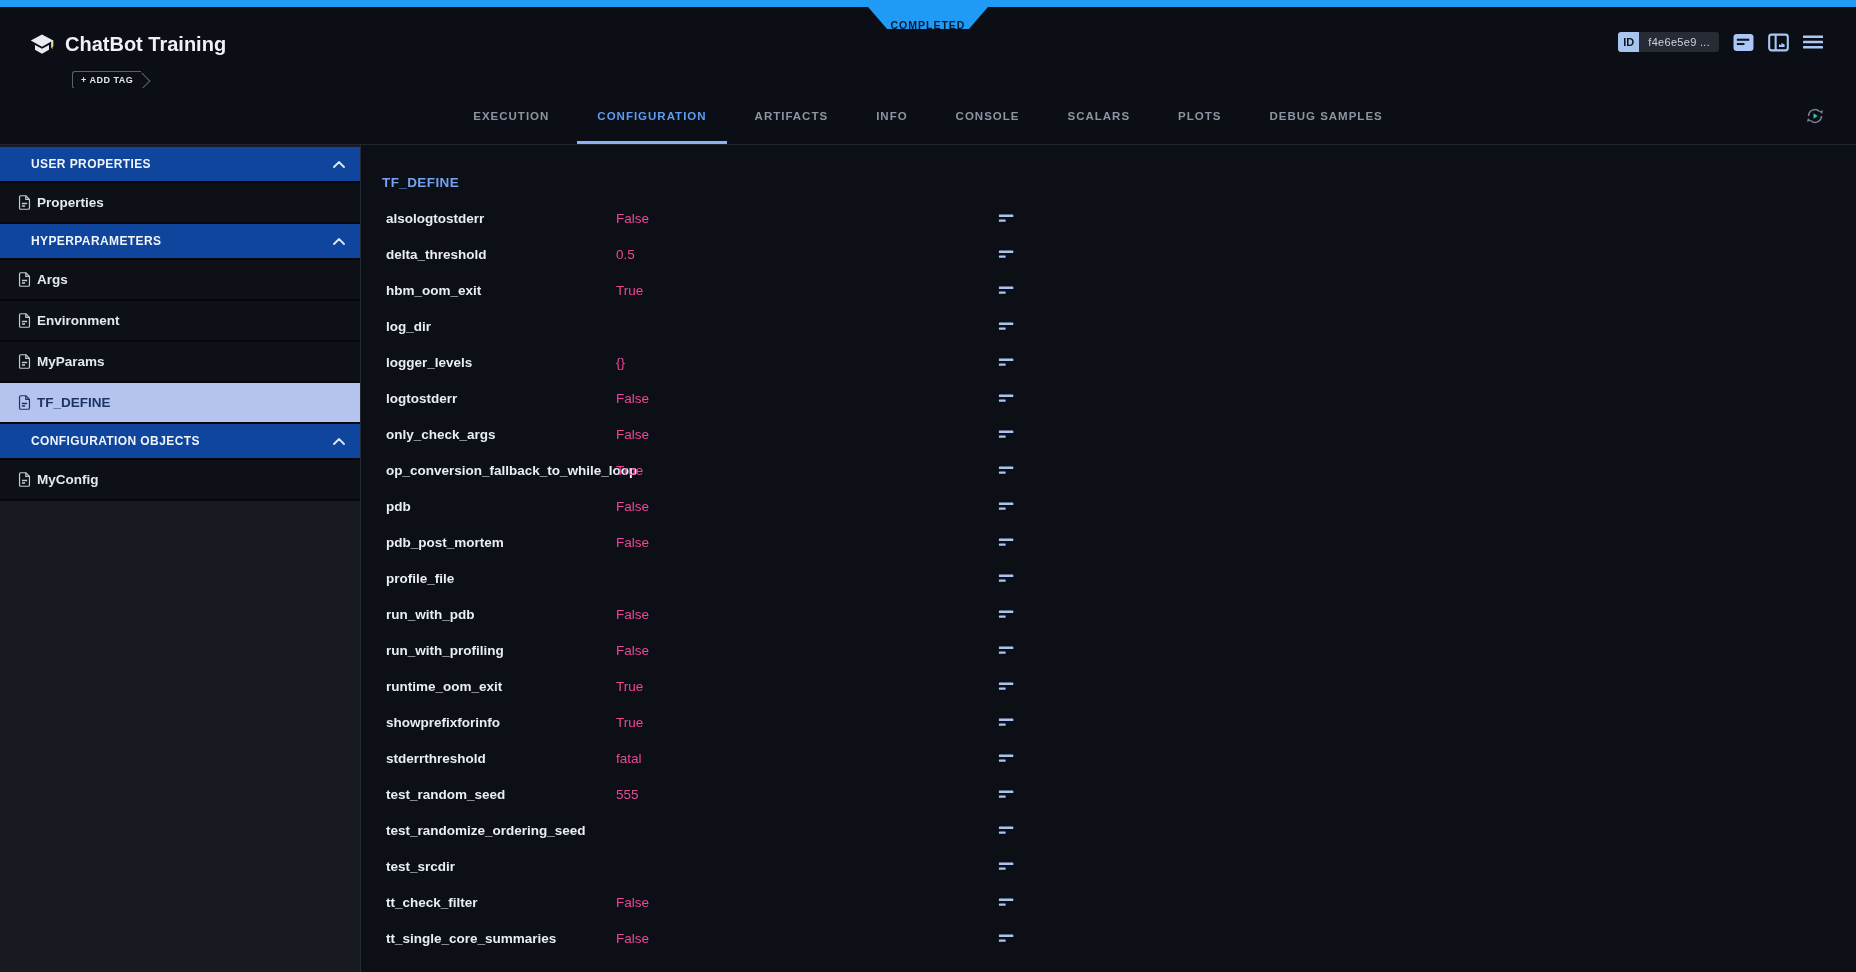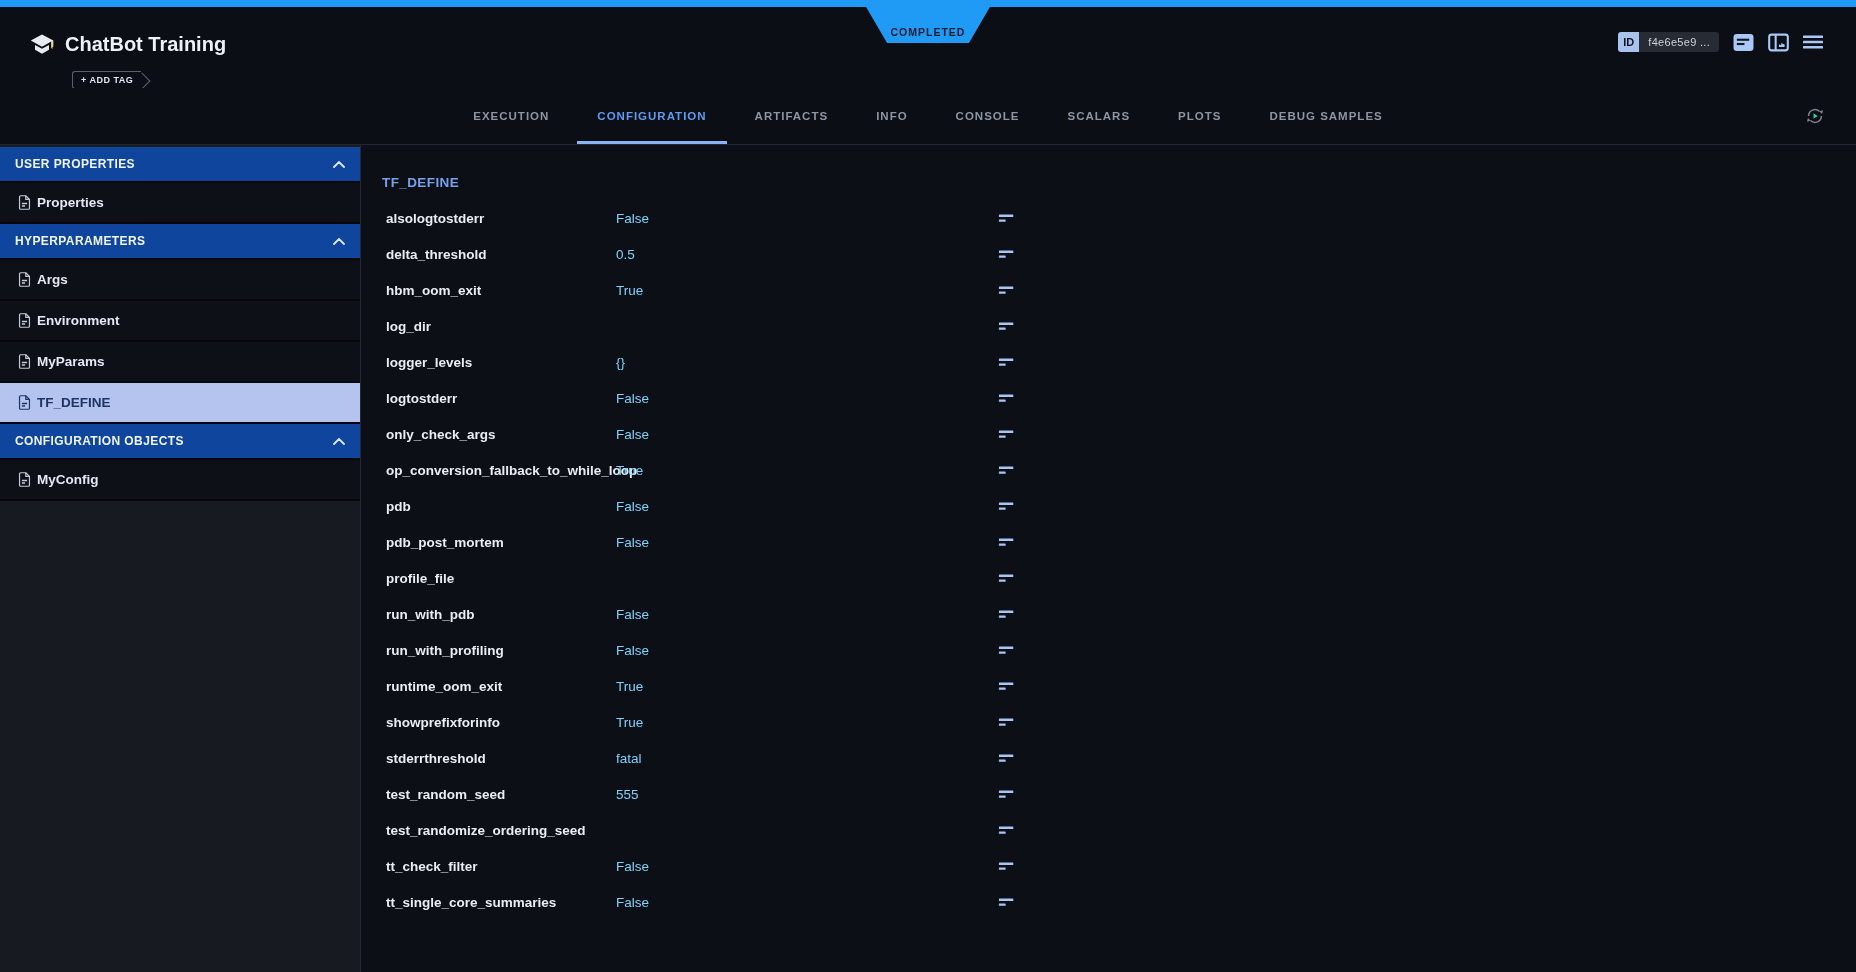--- a/index.html
+++ b/index.html
@@ -9,21 +9,21 @@
     background: #0b0e14;
     color: #e7ebf2;
     position: relative;
   }
 
   
   .app-header { position: relative; height: 88px; background: #0b0e14; }
   .top-strip { position: absolute; top: 0; left: 0; right: 0; height: 7px; background: var(--status-blue, #1f9bf6); }
   .status-badge {
     position: absolute; top: 0; left: 50%; transform: translateX(-50%);
-    width: 132px; height: 43px; background: var(--status-blue, #1f9bf6);
+    width: 132px; height: 29px; background: var(--status-blue, #1f9bf6);
     clip-path: polygon(0 0, 100% 0, 81% 100%, 19% 100%);
     display: flex; align-items: center; justify-content: center;
     padding-top: 21px; font-size: 10.5px; font-weight: bold; letter-spacing: 1px;
     color: #0c1a30; z-index: 5;
   }
   .logo { position: absolute; left: 28px; top: 31px; width: 28px; height: 28px; }
   .page-title { position: absolute; left: 65px; top: 33px; font-size: 20px; font-weight: bold; color: #eef1f7; }
   .add-tag {
     position: absolute; left: 72px; top: 71px; height: 18px;
     border: 1px solid #596170; border-right: none; border-radius: 3px 0 0 3px;
@@ -72,35 +72,35 @@
 
   .sidebar {
     width: 361px; background: #171a21; border-right: 1px solid #242933;
     padding-top: 2px; flex-shrink: 0;
   }
   .sb-header {
     height: 36px; background: var(--section-blue, #10459e);
     display: flex; align-items: center; justify-content: space-between;
     padding: 0 15px; border-bottom: 2px solid #05070c; cursor: pointer;
   }
-  .sb-header .section-title { font-size: 12px; font-weight: bold; letter-spacing: 0.4px; color: #f0f4fb; }
+  .sb-header .section-title { font-size: 12px; font-weight: bold; letter-spacing: 0.4px; color: #f0f4fb; margin-left: 16px; }
   .sb-item {
     height: 41px; background: #0d1017; border-bottom: 2px solid #05070c;
     display: flex; align-items: center; gap: 4px; padding: 0 16px;
     color: #c3c9d4; cursor: pointer;
   }
   .sb-item .item-label { font-size: 13.5px; font-weight: 600; color: #e4e8f0; }
   .sb-item.selected { background: var(--selected-item-bg, #b5c4ef); color: var(--selected-item-fg, #1d3564); }
   .sb-item.selected .item-label { color: var(--selected-item-fg, #1d3564); }
 
   .main-content { flex: 1; background: #0c0f15; padding: 30px 0 0 25px; overflow: hidden; }
   .content-title { font-size: 13.5px; color: var(--content-title, #76a1ee); letter-spacing: 0.4px; margin: 0 0 10px -4px; }
   .param-row { display: grid; grid-template-columns: 230px 380px 24px; align-items: center; height: 36px; }
   .param-name { font-size: 13.5px; font-weight: bold; color: #e9edf4; }
-  .param-value { font-size: 13.5px; color: #7dd3fc; }
+  .param-value { font-size: 13.5px; color: #ec4899; }
   .row-action { background: none; border: none; padding: 2px; cursor: pointer; display: flex; }
 
   svg { display: block; }
 </style>
 </head>
 <body>
 
 <header class="app-header">
   <div class="top-strip"></div>
   <div class="status-badge">
@@ -498,20 +498,32 @@
     <button class="row-action">
       <span>
         <svg viewBox="0 0 20 14" width="18" height="14">
           <rect x="1" y="3.2" width="16" height="2.7" rx="0.6" fill="#a9c3f3"></rect>
           <rect x="1" y="8.6" width="7.5" height="2.7" rx="0.6" fill="#a9c3f3"></rect>
         </svg>
       </span>
     </button>
   </div>
         <div class="param-row">
+    <span class="param-name">test_srcdir</span>
+    <span class="param-value"></span>
+    <button class="row-action">
+      <span>
+        <svg viewBox="0 0 20 14" width="18" height="14">
+          <rect x="1" y="3.2" width="16" height="2.7" rx="0.6" fill="#a9c3f3"></rect>
+          <rect x="1" y="8.6" width="7.5" height="2.7" rx="0.6" fill="#a9c3f3"></rect>
+        </svg>
+      </span>
+    </button>
+  </div>
+        <div class="param-row">
     <span class="param-name">tt_check_filter</span>
     <span class="param-value">False</span>
     <button class="row-action">
       <span>
         <svg viewBox="0 0 20 14" width="18" height="14">
           <rect x="1" y="3.2" width="16" height="2.7" rx="0.6" fill="#a9c3f3"></rect>
           <rect x="1" y="8.6" width="7.5" height="2.7" rx="0.6" fill="#a9c3f3"></rect>
         </svg>
       </span>
     </button>

